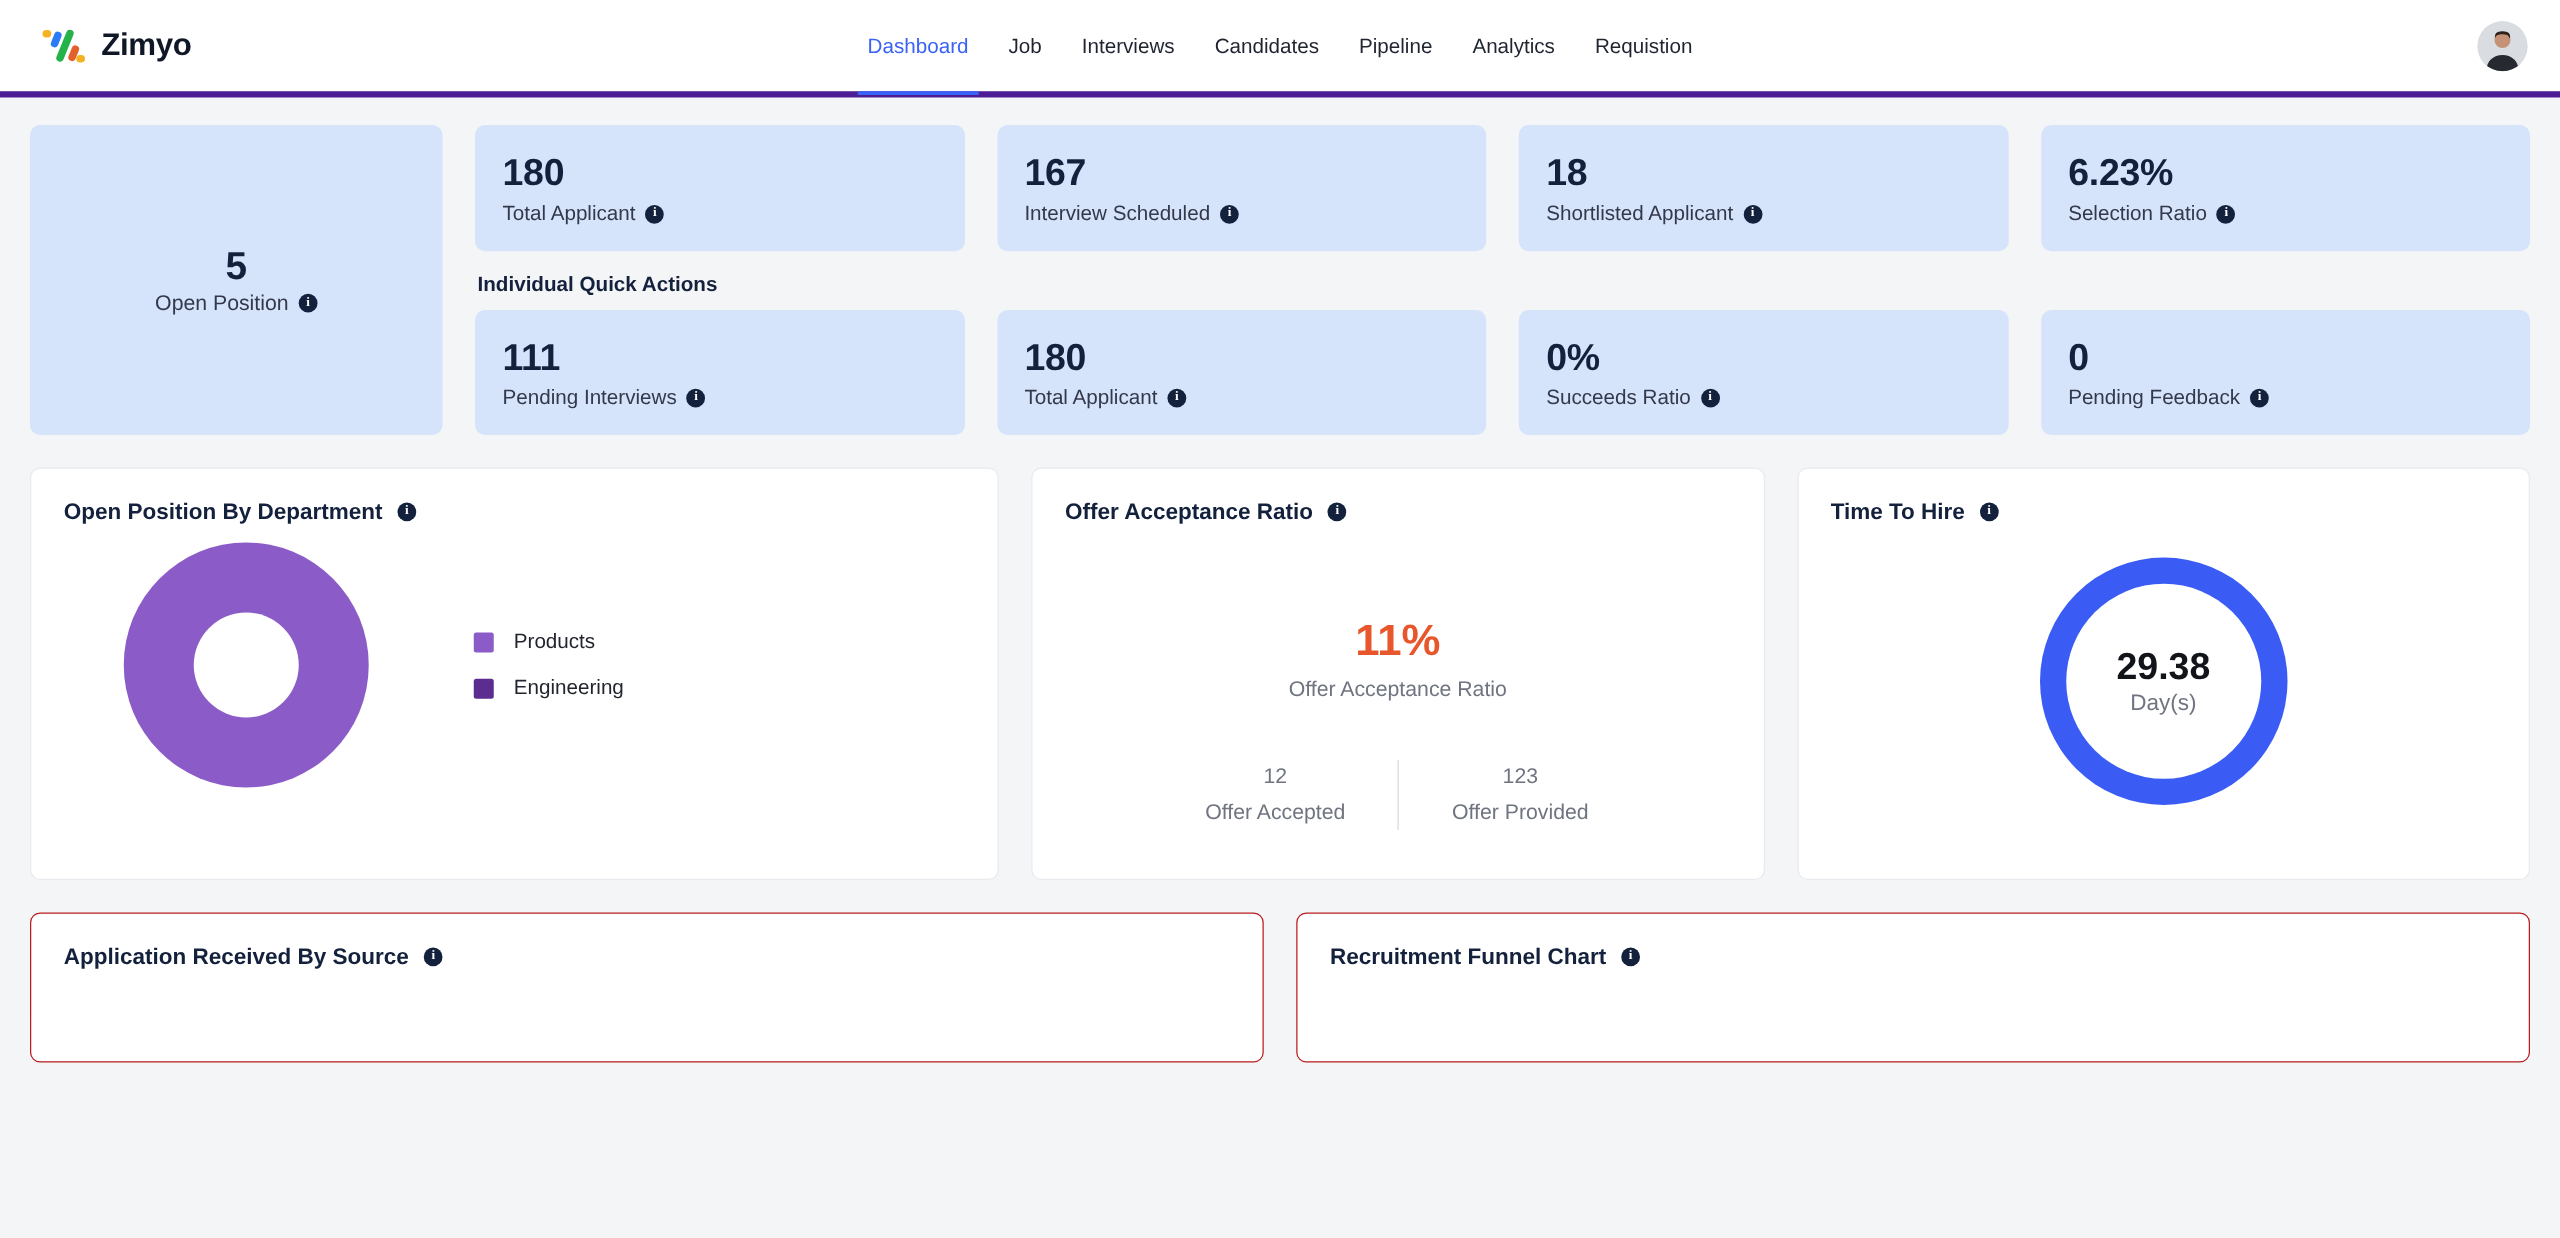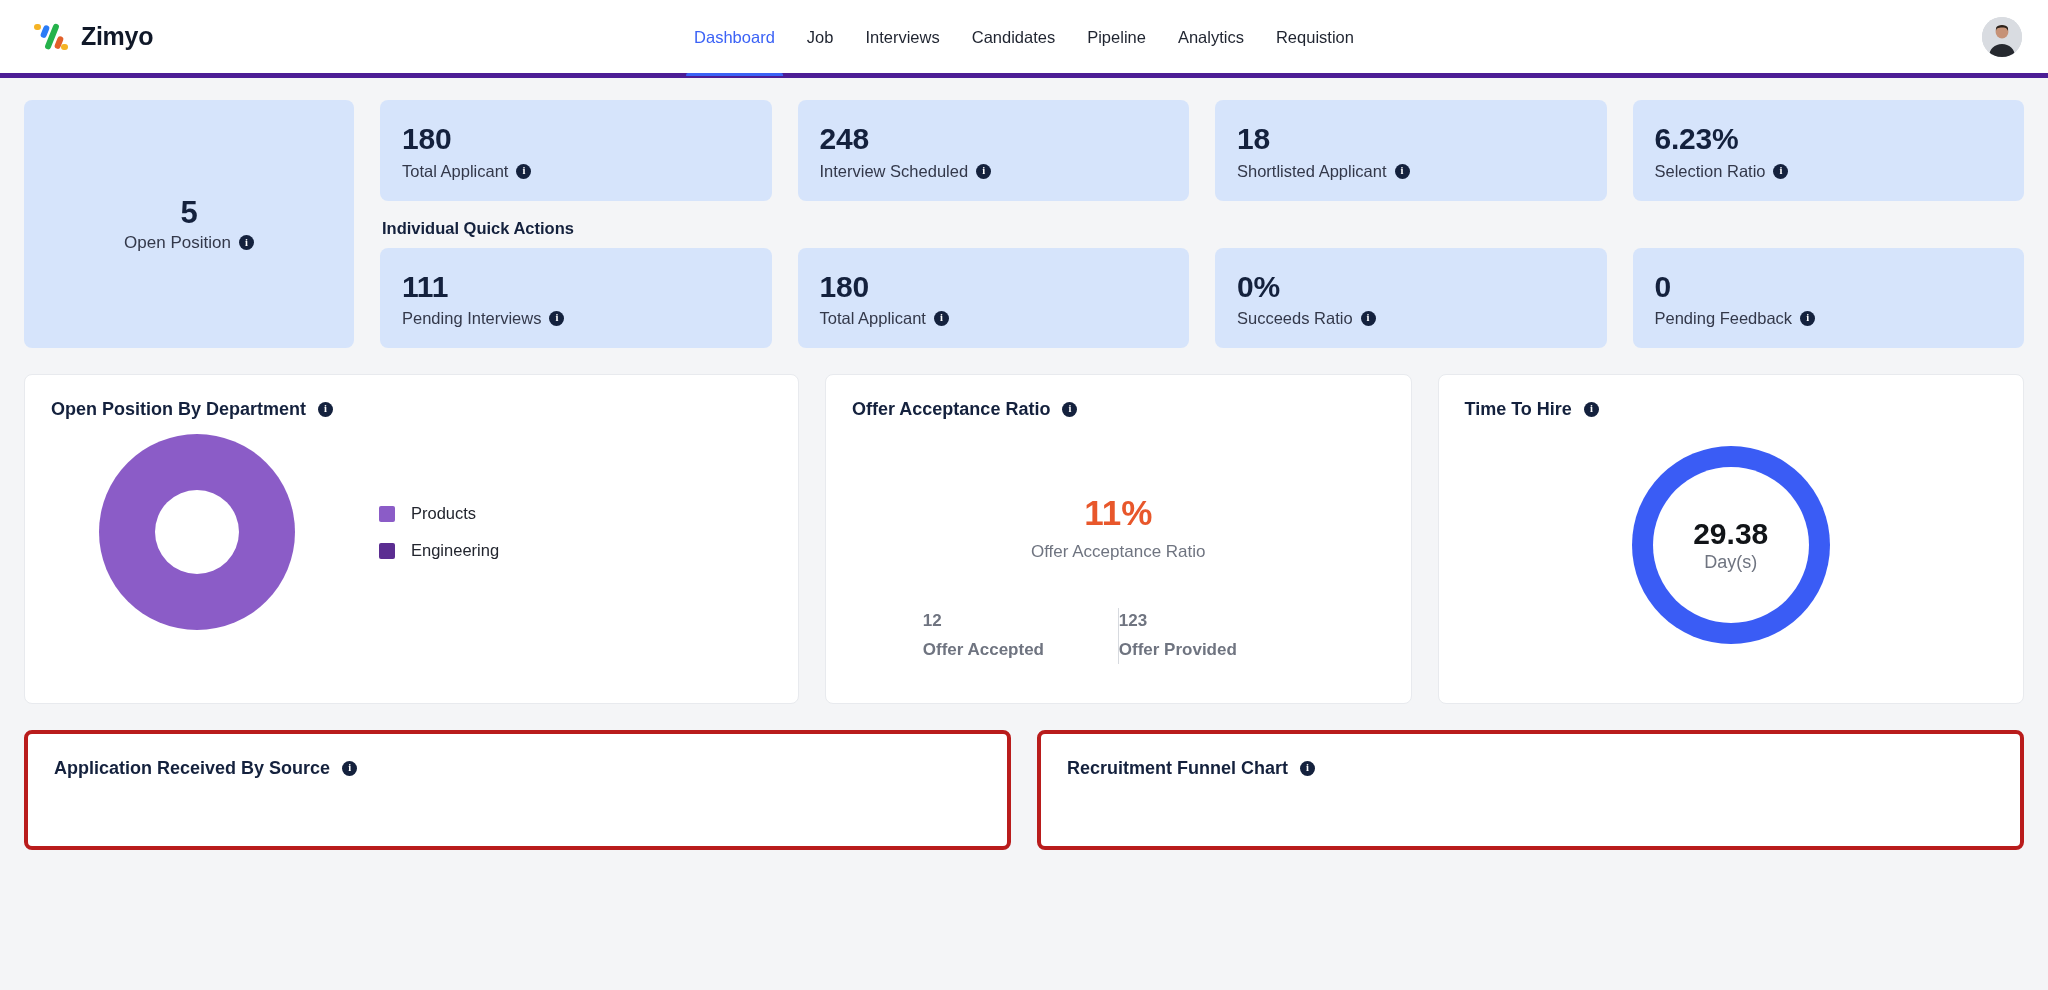--- a/index.html
+++ b/index.html
@@ -248,22 +248,21 @@
     margin-top: 9px;
   }
   .offer-split {
     display: flex;
     align-items: center;
     justify-content: center;
     margin-top: 46px;
   }
   .offer-col {
     width: 195px;
-    text-align: left;
-    font-weight: bold;
+    text-align: center;
   }
   .offer-col .num { font-size: 17px; color: #6f7480; }
   .offer-col .cap { font-size: 17px; color: #6f7480; margin-top: 9px; }
   .offer-div {
     width: 1px; height: 56px; background: #d7dadf;
   }
 
   
   .gauge-area {
     display: flex;
@@ -295,21 +294,21 @@
   
   .bottom-row {
     display: grid;
     grid-template-columns: 1fr 1fr;
     gap: 26px;
     margin-top: 26px;
     padding: 0 24px 24px 24px;
   }
   .bottom-panel {
     background: #ffffff;
-    border: 4px solid #b91c1c;
+    border: 1px solid #b91c1c;
     border-radius: 8px;
     padding: 24px 26px;
     height: 120px;
   }
 </style>
 </head>
 <body>
 
 <div class="topbar">
   <div class="brand">
@@ -359,21 +358,21 @@
 
     <div class="kpi-card row1-slot">
       <div class="big">180</div>
       <div class="lbl">
         <span>Total Applicant</span>
         <span class="info-icon">i</span>
       </div>
     </div>
 
     <div class="kpi-card row1-slot">
-      <div class="big">248</div>
+      <div class="big">167</div>
       <div class="lbl">
         <span>Interview Scheduled</span>
         <span class="info-icon">i</span>
       </div>
     </div>
 
     <div class="kpi-card row1-slot">
       <div class="big">18</div>
       <div class="lbl">
         <span>Shortlisted Applicant</span>

